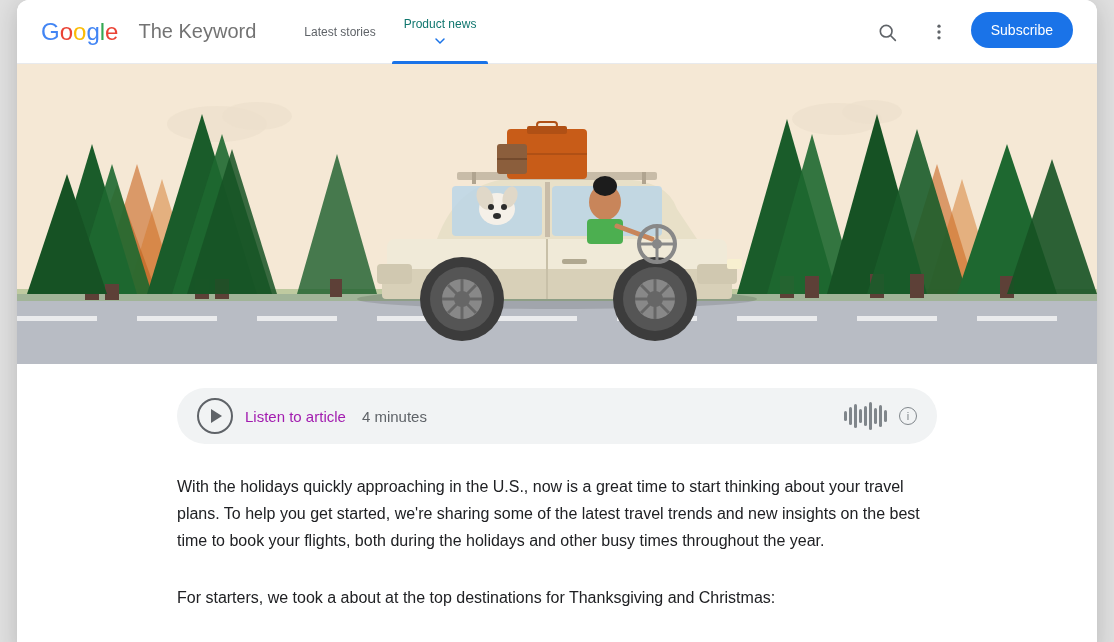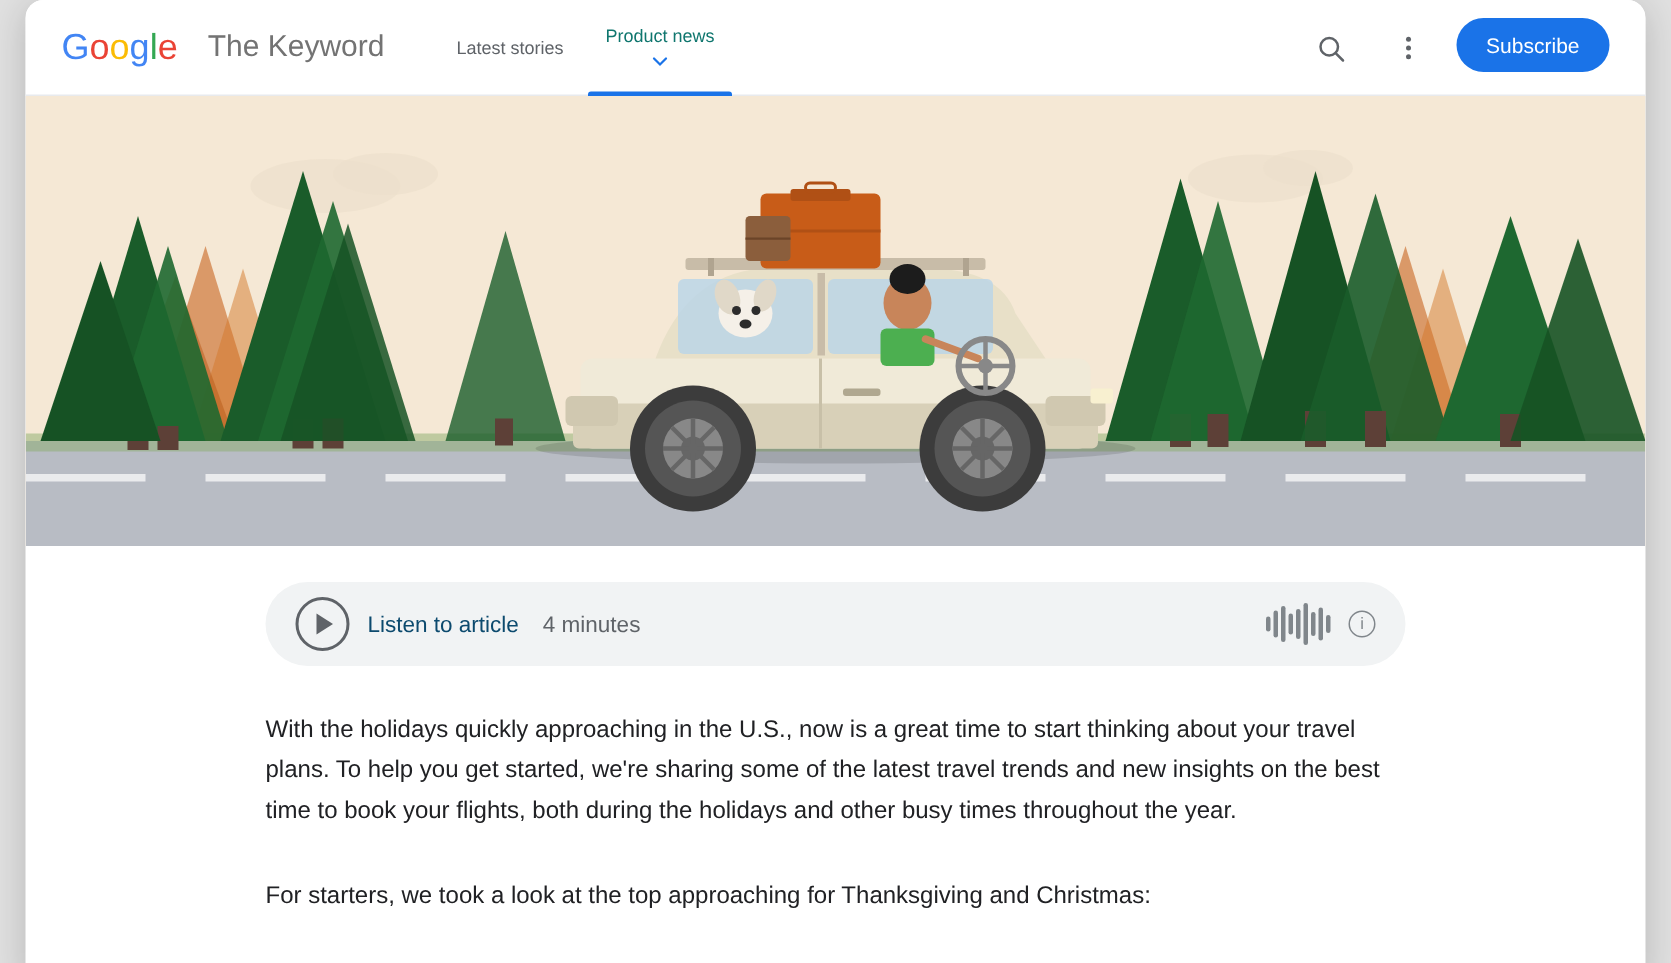--- a/index.html
+++ b/index.html
@@ -155,21 +155,21 @@
     .play-triangle {
       width: 0;
       height: 0;
       border-top: 7px solid transparent;
       border-bottom: 7px solid transparent;
       border-left: 11px solid #5f6368;
       margin-left: 2px;
     }
     .audio-label {
       font-size: 15px;
-      color: #0c4a6e;
+      color: #a21caf;
       font-weight: 500;
     }
     .audio-duration {
       font-size: 15px;
       color: #5f6368;
       margin-left: 4px;
     }
     .audio-waves {
       margin-left: auto;
       display: flex;
@@ -408,15 +408,15 @@
         <div class="bar" style="height:20px"></div>
         <div class="bar" style="height:28px"></div>
         <div class="bar" style="height:16px"></div>
         <div class="bar" style="height:22px"></div>
         <div class="bar" style="height:12px"></div>
       </div>
       <div class="audio-info-icon">i</div>
     </div>
 
     <p class="article-text">With the holidays quickly approaching in the U.S., now is a great time to start thinking about your travel plans. To help you get started, we're sharing some of the latest travel trends and new insights on the best time to book your flights, both during the holidays and other busy times throughout the year.</p>
-    <p class="article-text">For starters, we took a look at the top approaching for Thanksgiving and Christmas:</p>
+    <p class="article-text">For starters, we took a about at the top destinations for Thanksgiving and Christmas:</p>
   </div>
 </div>
 
 </body></html>

